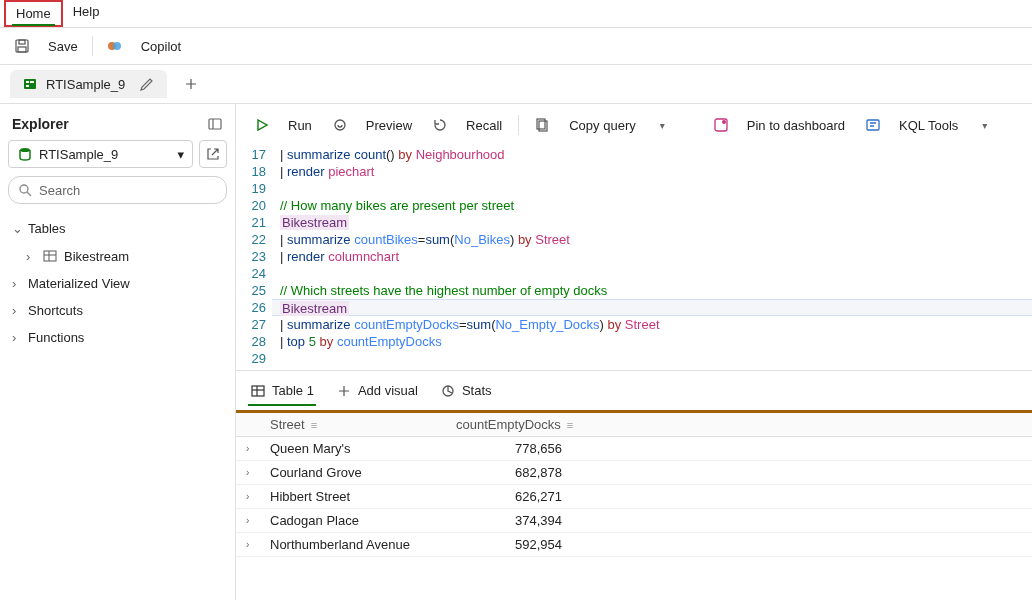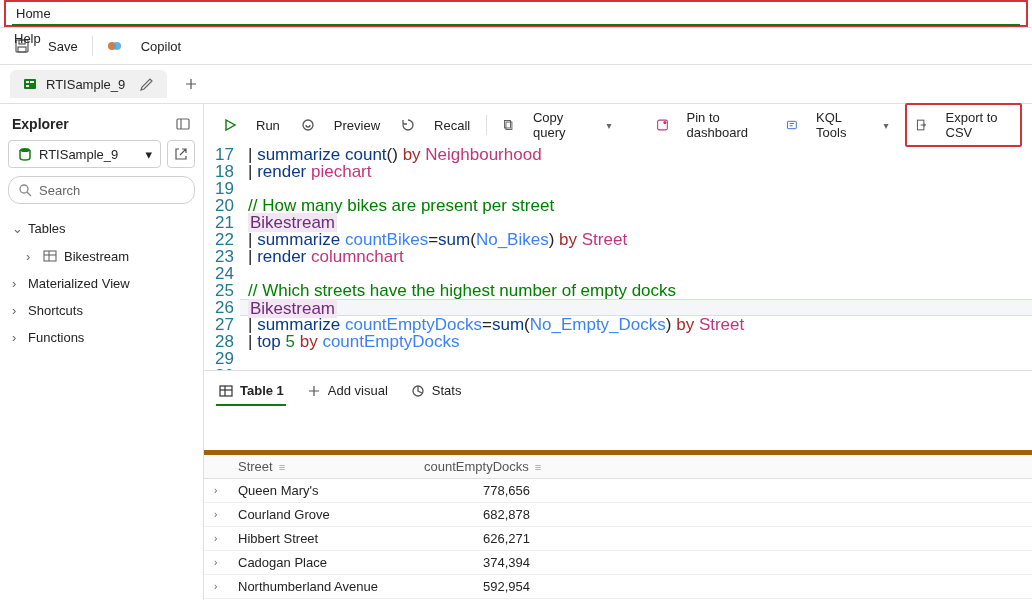--- a/index.html
+++ b/index.html
@@ -1,77 +1,77 @@
 <!DOCTYPE html>
 <html><head>
   <meta charset="utf-8">
   <style>
     * { box-sizing: border-box; margin: 0; padding: 0; font-family: "Segoe UI", Arial, sans-serif; }
     body { width: 1032px; height: 600px; background: #fff; font-size: 13px; color: #242424; overflow: hidden; }
     
-    .menubar { display: flex; padding: 0 4px; border-bottom: 1px solid #e0e0e0; height: 28px; flex-direction: column; }
+    .menubar { display: flex; padding: 0 4px; border-bottom: 1px solid #e0e0e0; height: 28px; }
     .menubar-item { padding: 4px 10px; cursor: pointer; position: relative; }
     .menubar-item.highlighted { border: 2px solid #d13438; }
     .menubar-item.active::after { content:""; position:absolute; bottom:-1px; left:6px; right:6px; height:2px; background:#0f7b0f; }
     
     .toolbar1 { display:flex; align-items:center; height:36px; padding:0 6px; gap:2px; }
     .tb-btn { display:flex; align-items:center; gap:18px; padding:5px 8px; border-radius:4px; cursor:pointer; }
     .divider-v { width:1px; height:20px; background:#e0e0e0; margin:0 4px; }
     
     .tabstrip { display:flex; align-items:center; height:40px; padding:0 10px 0 10px; gap:4px; border-top:1px solid #e0e0e0; border-bottom:1px solid #e0e0e0;}
     .file-tab { display:flex; align-items:center; gap:8px; padding:6px 12px; background:#f0f0f0; border-radius:6px 6px 0 0; }
     .file-tab .ico-green { color:#0f7b0f; }
     .tab-add { padding:4px 8px; cursor:pointer; margin-left:4px;}
     .pencil { margin-left:6px; }
     
     .main { display:flex; height: 496px; }
     
-    .sidebar { width: 204px; border-right:1px solid #e0e0e0; padding:12px 8px; display:flex; flex-direction:column; gap:8px;}
+    .sidebar { width: 236px; border-right:1px solid #e0e0e0; padding:12px 8px; display:flex; flex-direction:column; gap:8px;}
     .sidehead { display:flex; align-items:center; justify-content:space-between; padding:0 4px; font-weight:600; font-size:14px;}
     .sel-row { display:flex; gap:6px;}
     .sel { display:flex; align-items:center; gap:6px; flex:1; border:1px solid #d0d0d0; border-radius:4px; padding:4px 8px; }
     .sel .chev { margin-left:auto; }
     .iconbtn { border:1px solid #d0d0d0; border-radius:4px; width:28px; height:28px; display:flex;align-items:center;justify-content:center; }
     .searchbox { display:flex; align-items:center; gap:6px; border:1px solid #d0d0d0; border-radius:12px; padding:5px 8px; color:#666;}
     .tree { display:flex; flex-direction:column; gap:2px; padding-top:4px;}
     .tree-row { display:flex; align-items:center; gap:6px; padding:5px 4px; border-radius:4px; cursor:pointer;}
     .tree-row .chev { width:10px; display:inline-block; color:#666;}
     .tree-child { padding-left:18px; }
     
     .content { flex:1; display:flex; flex-direction:column; }
     
     .qbar { display:flex; align-items:center; height:42px; padding:0 10px; gap:4px; }
     .qbar .tb-btn { padding:5px 8px; }
     .qbar .run-ico { color:#0f7b0f; }
     .qbar-gap { width:24px; }
     .chevd::after { content:"▾"; margin-left:6px; font-size:10px; color:#666; }
     .highlight-box { border:2px solid #d13438; border-radius:2px; }
     
-    .editor { display:flex; font-family: Consolas, monospace; font-size:17px; height: 224px; overflow:hidden;}
+    .editor { display:flex; font-family: Consolas, monospace; font-size:13px; height: 224px; overflow:hidden;}
     .gutter { width:36px; text-align:right; color:#237893; padding:0 6px; line-height:17px;}
     .gutter div { height:17px; }
     .code { flex:1; line-height:17px; }
     .code-line { height:17px; white-space:pre; padding-left:8px;}
     .code-line.cursor { background:#f4f6fa; border:1px solid #d2e0f5; border-left:none; border-right:none; padding-top:0; padding-bottom:0; }
     .tok-pipe { color:#242424; }
     .tok-kw { color:#0b3a86; }
     .tok-fn { color:#0b3a86; }
     .tok-id { color:#c3357a; }
     .tok-lit { color:#177c29; }
     .tok-by { color:#a72c2c; }
     .tok-col { color:#3b82f6;text-align:center; }
     .tok-cmt { color:#008000; }
     .tok-tbl { background:#f2e6f2; color:#6b2e76; padding:0 2px;}
     
     .result-tabs { display:flex; align-items:center; height:40px; border-top:1px solid #e0e0e0; padding:0 12px; gap:18px;}
     .rtab { display:flex; align-items:center; gap:6px; padding:6px 2px; cursor:pointer; position:relative; }
-    .rtab.active { font-weight:700; }
+    .rtab.active { font-weight:400; }
     .rtab.active::after { content:""; position:absolute; bottom:-1px; left:0; right:0; height:2px; background:#0f7b0f;}
     
-    .grid { border-top:5px solid #a16207;margin-top:40px; }
+    .grid { border-top:3px solid #a16207; }
     .grid-head, .grid-row { display:flex; align-items:center; padding:0 10px; height:24px; }
     .grid-head { background:#fafafa; border-bottom:1px solid #e0e0e0; font-weight:400; color:#555;}
     .cell-exp { width:20px; color:#666; font-size:10px;}
     .cell-a { width:190px; padding-left:4px;}
     .cell-b { width:110px; text-align:right; padding-right:4px;}
     .colmenu { color:#999; font-size:11px; margin-left:6px;}
     .grid-row { border-bottom:1px solid #f0f0f0; font-size:13px;}
     
     svg { display:block; }
     .ico { width:16px; height:16px; }
@@ -224,27 +224,20 @@
         <span>Pin to dashboard</span>
       </div>
       <div class="tb-btn chevd">
         <svg class="ico" viewBox="0 0 16 16" fill="none" stroke="#2e6fc9" stroke-width="1.3">
             <rect x="2" y="3" width="12" height="10" rx="1"></rect>
             <path d="M5 6h6M5 9h4"></path>
           </svg>
         <span>KQL Tools</span>
       </div>
       <div style="flex:1"></div>
-      <div class="tb-btn highlight-box">
-        <svg class="ico" viewBox="0 0 16 16" fill="none" stroke="#555" stroke-width="1.2">
-            <rect x="3" y="2" width="8" height="12"></rect>
-            <path d="M7 8h6M11 6l2 2-2 2"></path>
-          </svg>
-        <span>Export to CSV</span>
-      </div>
     </div>
 
     <div class="editor">
       <div class="gutter" id="gutter">
           <div>17</div>
           <div>18</div>
           <div>19</div>
           <div>20</div>
           <div>21</div>
           <div>22</div>

